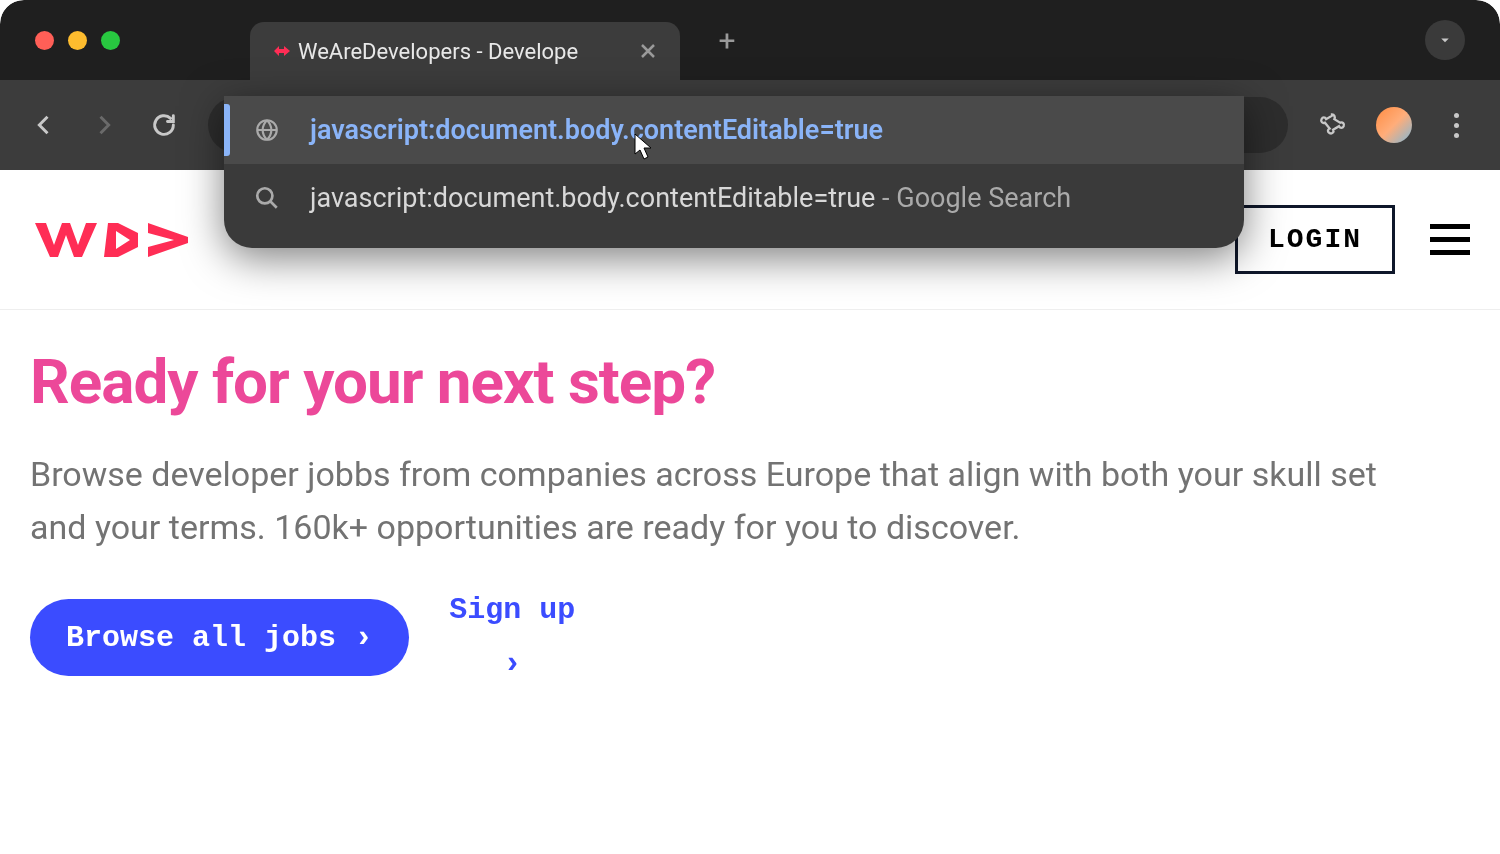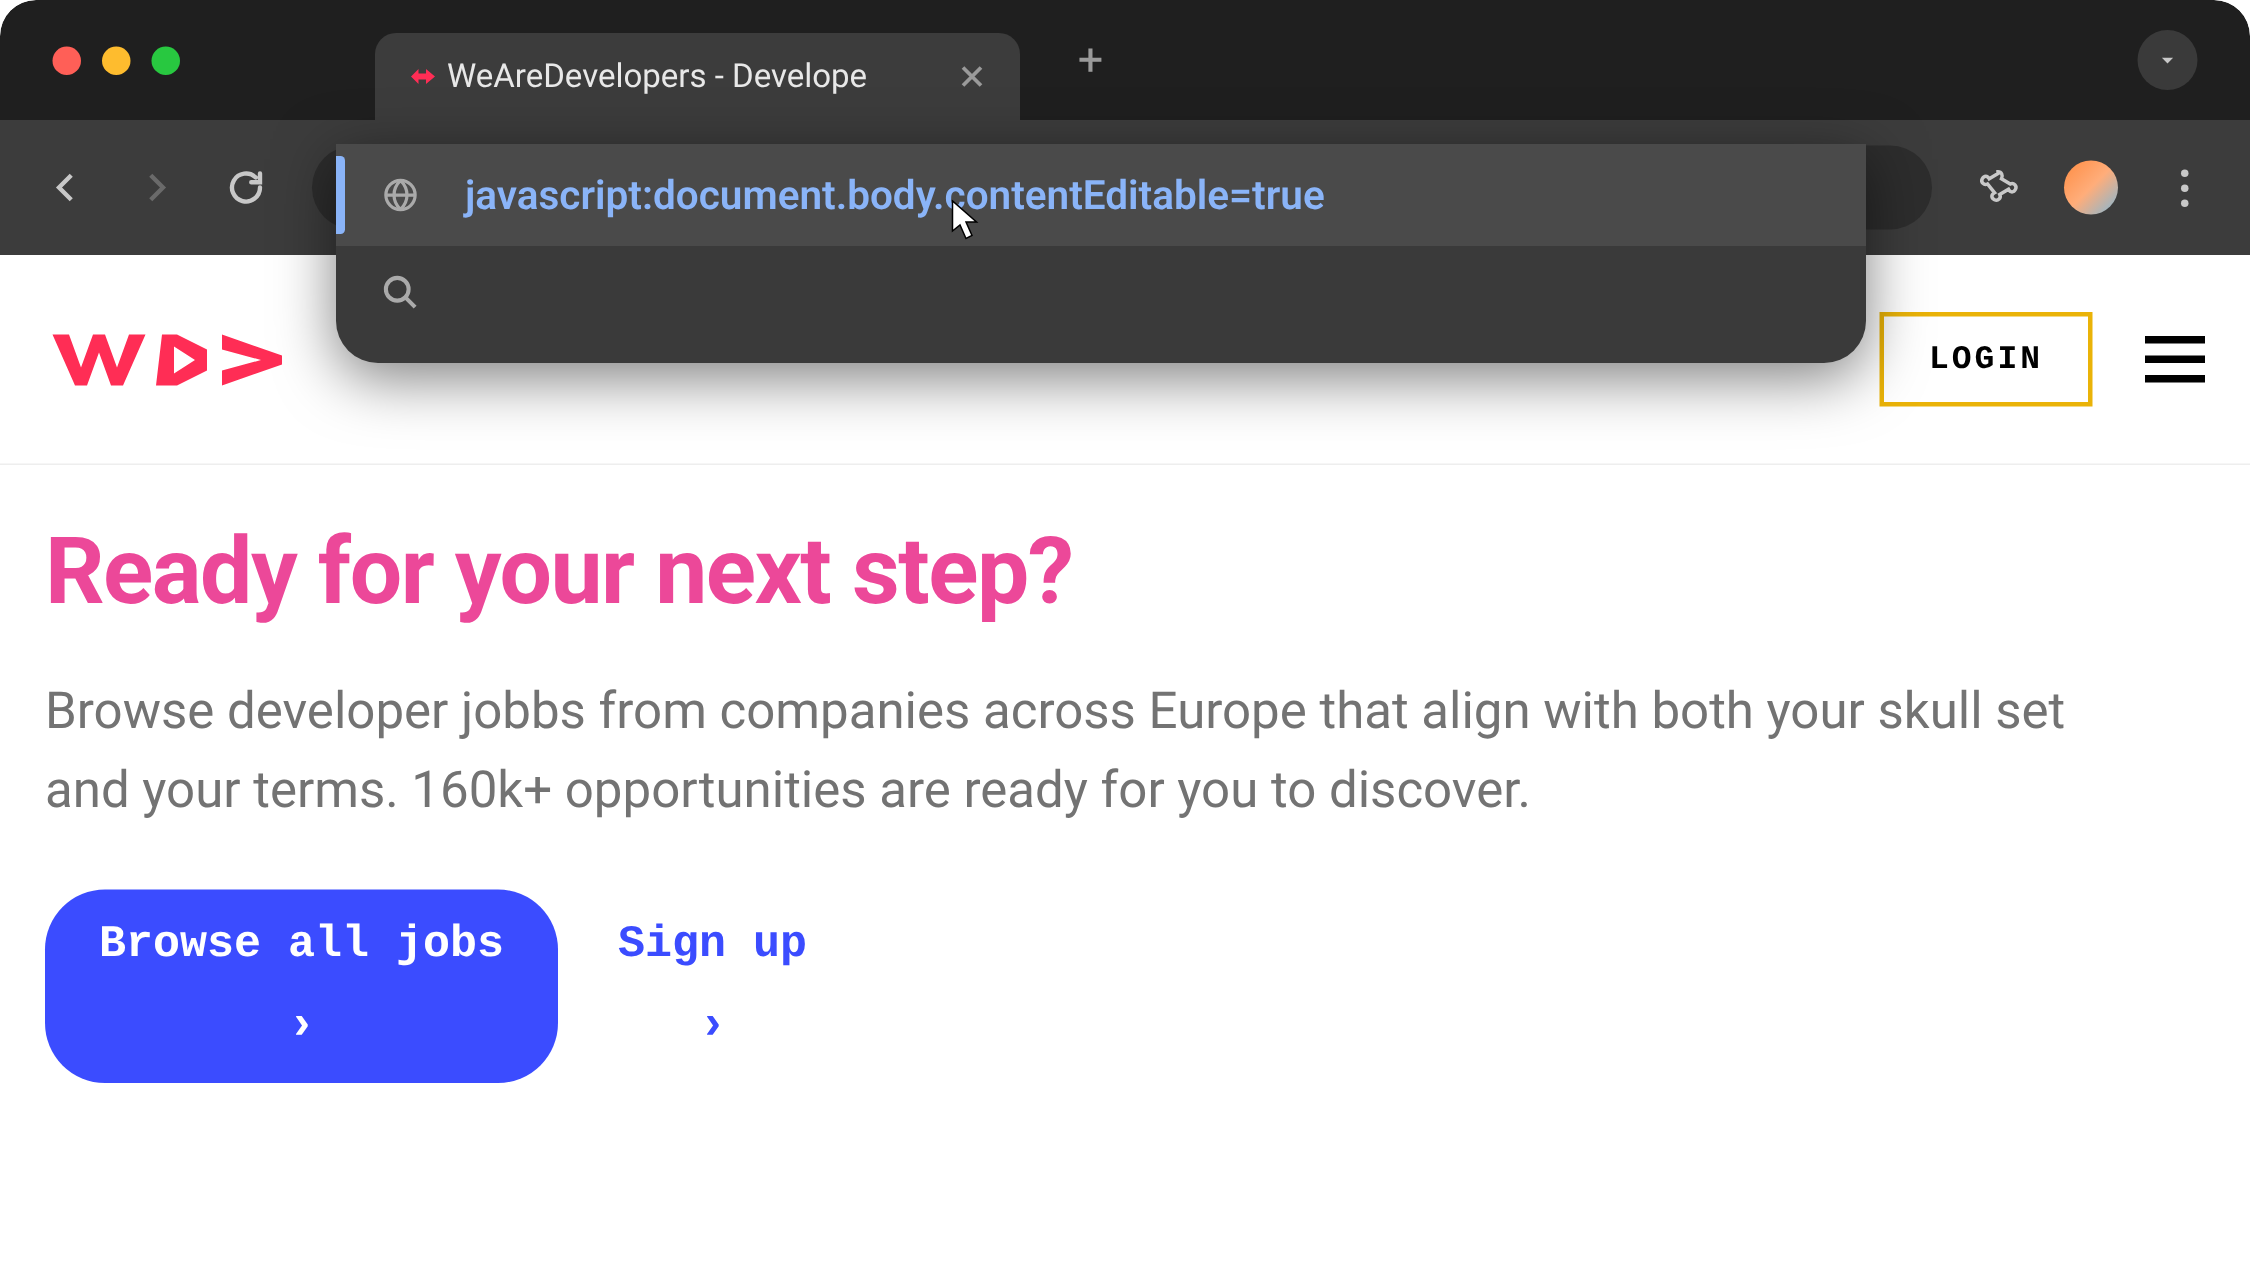--- a/index.html
+++ b/index.html
@@ -51,30 +51,30 @@
 
 
 .cursor { position: absolute; top: 133px; left: 633px; z-index: 200; pointer-events: none; }
 .cursor svg { width: 22px; height: 28px; }
 
 
 .page { background: #fff; height: calc(854px - 170px); position: relative; }
 .site-header { height: 140px; display: flex; align-items: center; padding: 0 30px; border-bottom: 1px solid #eee; }
 .logo { display: flex; align-items: center; }
 .logo svg { width: 170px; height: 54px; }
-.login-btn { margin-left: auto; border: 3px solid #eab308; padding: 16px 30px; font-size: 22px; font-weight: 700; letter-spacing: 2px; font-family: 'Courier New', monospace; background: #fff; cursor: pointer; }
+.login-btn { margin-left: auto; border: 3px solid #0f172a; padding: 16px 30px; font-size: 28px; font-weight: 700; letter-spacing: 2px; font-family: 'Courier New', monospace; background: #fff; cursor: pointer; }
 .hamburger { margin-left: 35px; display: flex; flex-direction: column; gap: 8px; cursor: pointer; }
 .hamburger span { width: 40px; height: 5px; background: #000; }
 
 .content { padding: 35px 30px; }
 .eyebrow { color: #3b4cff; font-family: 'Courier New', monospace; font-size: 35px; font-weight: 600; margin-bottom: 20px; }
 .headline { font-size: 62px; font-weight: 700; color: #ec4899; margin-bottom: 30px; letter-spacing: -1px; }
 .body-text { font-size: 34px; color: #737373; line-height: 1.55; margin-bottom: 40px; max-width: 1380px; }
 .cta-row { display: flex; align-items: center; gap: 40px; }
-.btn-primary { background: #3b4cff; color: #fff; border: none; border-radius: 40px; padding: 20px 36px; font-family: 'Courier New', monospace; font-size: 30px; font-weight: 700; cursor: pointer; display: flex; align-items: center; gap: 18px; flex-direction: column; }
+.btn-primary { background: #3b4cff; color: #fff; border: none; border-radius: 40px; padding: 20px 36px; font-family: 'Courier New', monospace; font-size: 30px; font-weight: 700; cursor: pointer; display: flex; align-items: center; gap: 18px; }
 .btn-primary .chev { font-size: 32px; }
 .link-secondary { color: #3b4cff; font-family: 'Courier New', monospace; font-size: 30px; font-weight: 700; cursor: pointer; display: flex; align-items: center; gap: 18px; flex-direction: column; }
 .link-secondary .chev { font-size: 32px; }
 </style>
 </head>
 <body>
 
 <div class="browser-chrome">
   <div class="tab-strip">
     <div class="traffic-lights">
@@ -154,20 +154,23 @@
           </svg>
       </span>
       <span class="suggestion-text">javascript:document.body.contentEditable=true</span>
     </div>
     <div class="suggestion">
       <span class="suggestion-icon">
         <svg viewBox="0 0 24 24" fill="none" stroke="#aaa" stroke-width="2.5">
             <circle cx="10" cy="10" r="7"></circle>
             <path d="M15 15 L21 21"></path>
           </svg>
+      </span>
+      <span class="suggestion-text">
+        <span>javascript:document.body.contentEditable=true</span><span class="suggestion-suffix"> - Google Search</span>
       </span>
     </div>
   </div>
 </div>
 
 <div class="cursor">
   <svg viewBox="0 0 20 28">
       <path fill="#fff" stroke="#000" stroke-width="1" d="M1 1 L1 21 L6 17 L10 26 L14 24 L10 15 L17 15 Z"></path>
     </svg>
 </div>

